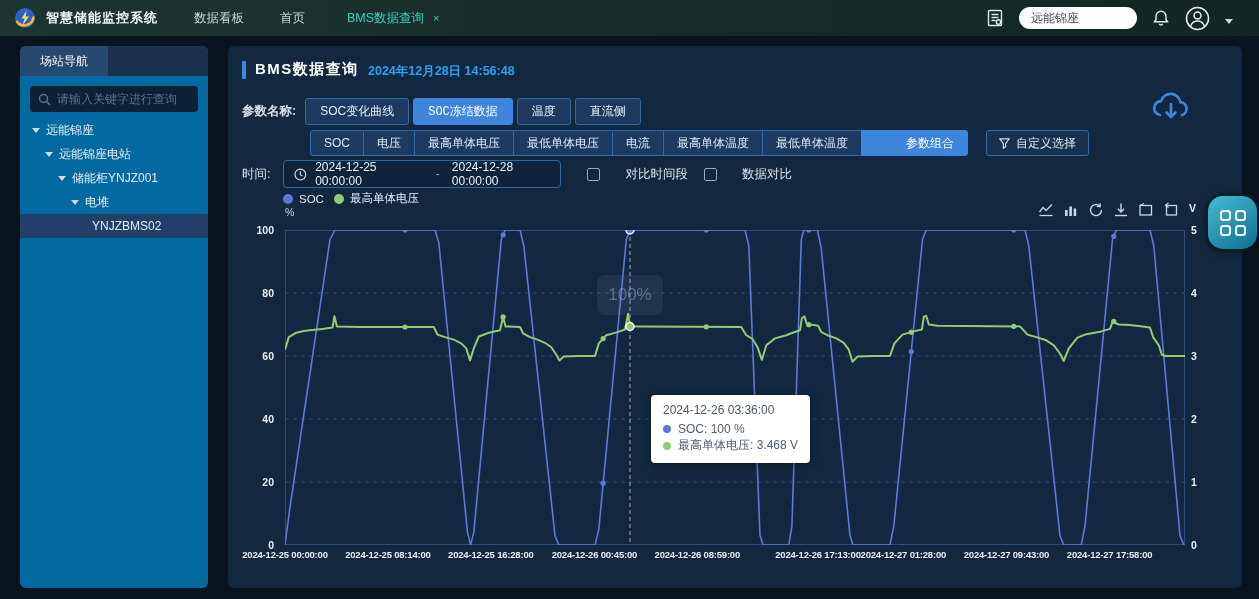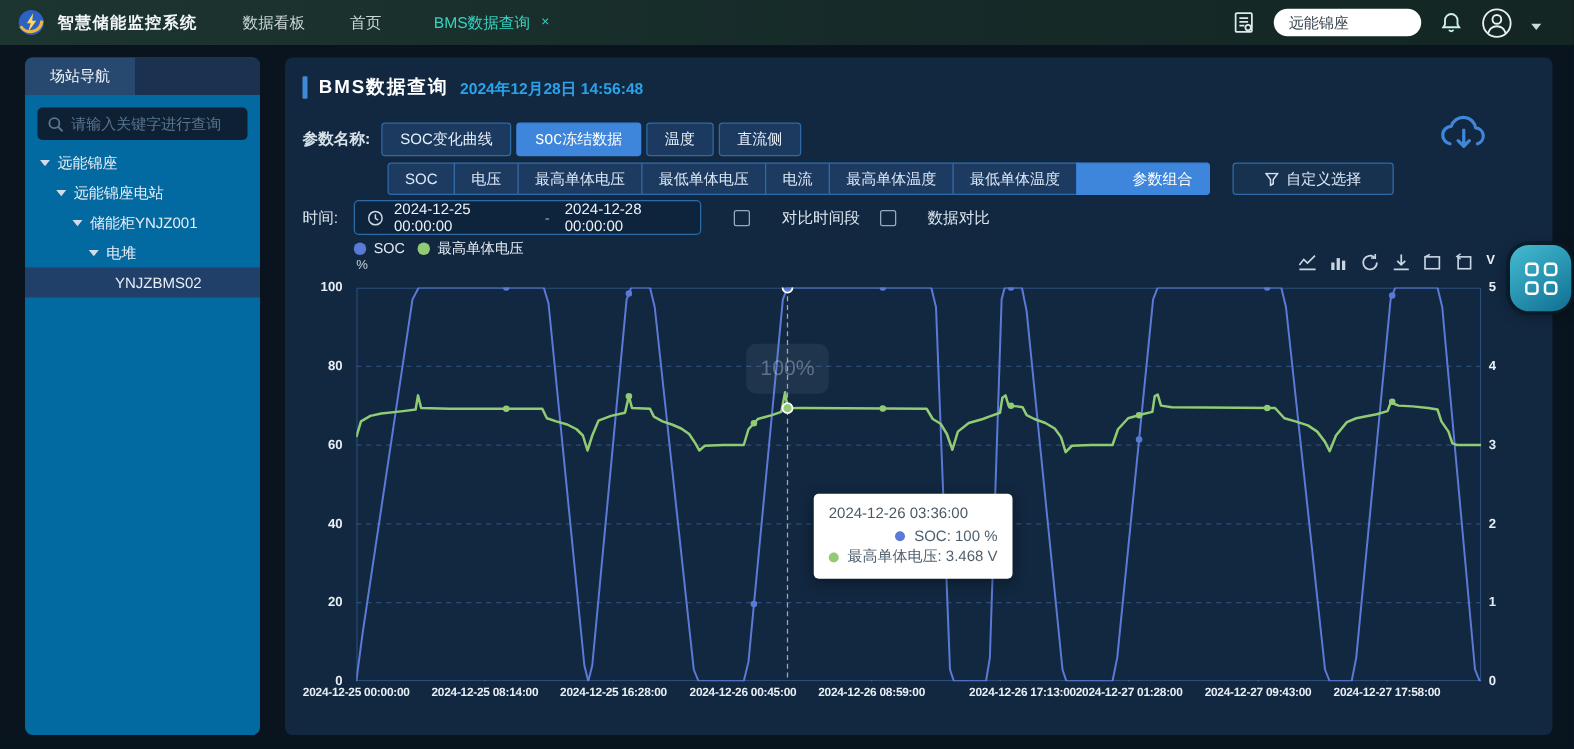--- a/index.html
+++ b/index.html
@@ -51,21 +51,21 @@
   .btn { height:27px; padding:0 14px; display:flex; align-items:center; background:#1c3a5f;
     border:1px solid #2e6ba6; border-radius:3px; color:#e7f0f9; font-size:12px; cursor:pointer; margin-right:4px; }
   .btn.active { background:#3e86dc; border-color:#3e86dc; color:#fff;font-family:Liberation Mono, monospace; }
 
   .subtab-row { position:absolute; left:82px; top:84px; display:flex; align-items:center; }
   .seg { height:26px; padding:0 13px; background:#1d3b61; border:1px solid #2f6ba8; margin-left:-1px;
     color:#dce8f6; font-size:12px; display:flex; align-items:center; cursor:pointer; position:relative; }
   .seg.first { border-radius:3px 0 0 3px; margin-left:0; }
   .seg.last { border-radius:0 3px 3px 0;padding-left:44px; }
   .seg.active { background:#3e86dc; border-color:#3e86dc; color:#fff; z-index:1; }
-  .custom-btn { margin-left:18px; height:26px; padding:0 25px; border:1px solid #2f6ba8; background:#17324f;
+  .custom-btn { margin-left:18px; height:26px; padding:0 12px; border:1px solid #2f6ba8; background:#17324f;
     border-radius:3px; display:flex; align-items:center; gap:6px; color:#dce8f6; font-size:12px; cursor:pointer; }
 
   .time-row { position:absolute; left:14px; top:114px; display:flex; align-items:center;
     font-size:12.5px; color:#dbe5ee; }
   .time-input { margin-left:13px; width:278px; height:28px; border:1px solid #2e6ba6; border-radius:4px;
     background:rgba(10,30,55,.45); display:flex; align-items:center; color:#edf3fa; font-size:12px; cursor:text; }
   .time-input .sep { color:#8fa6bd; margin:0 12px; }
   .cb { display:flex; align-items:center; cursor:pointer;gap:18px; }
   .cb-box { width:13px; height:13px; border:1px solid #93aac1; border-radius:2px; margin-right:7px; background:transparent; }
   .cb1 { margin-left:26px; } .cb2 { margin-left:16px; }
@@ -89,21 +89,21 @@
     color:#e8eef5; white-space:nowrap; letter-spacing:-0.2px; }
 
   .ghost { position:absolute; left:369px; top:229px; width:66px; height:40px;
     background:rgba(150,170,192,0.10); border-radius:8px; color:rgba(196,209,223,0.38);
     font-size:17px; display:flex; align-items:center; justify-content:center; }
 
   .tooltip { position:absolute; left:423px; top:349px; background:#fff; border-radius:4px;
     padding:8px 12px 9px; box-shadow:0 2px 10px rgba(0,0,0,.4); font-size:12px; color:#51606d;
     white-space:nowrap; z-index:4; }
   .tooltip .tt-title { color:#4a5866; margin-bottom:5px; }
-  .tooltip .tt-row { display:flex; align-items:center; gap:7px; margin-top:1px;justify-content:flex-end; }
+  .tooltip .tt-row { display:flex; align-items:center; gap:7px; margin-top:1px; }
   .tt-dot { width:8px; height:8px; border-radius:50%; flex:0 0 auto; }
 
   .float-btn { position:absolute; left:1208px; top:196px; width:49px; height:53px; border-radius:15px;
     background:linear-gradient(145deg,#45bcd2,#0f6f92);
     box-shadow:0 0 0 3px rgba(8,26,36,0.65), 0 2px 10px rgba(0,0,0,.5);
     display:flex; align-items:center; justify-content:center; cursor:pointer; z-index:6; }
   .grid-icon { display:grid; grid-template-columns:11px 11px; grid-template-rows:11px 11px; gap:4px; }
   .grid-icon i { display:block; border:2.5px solid #fff; border-radius:3.5px; }
 </style>
 </head>

